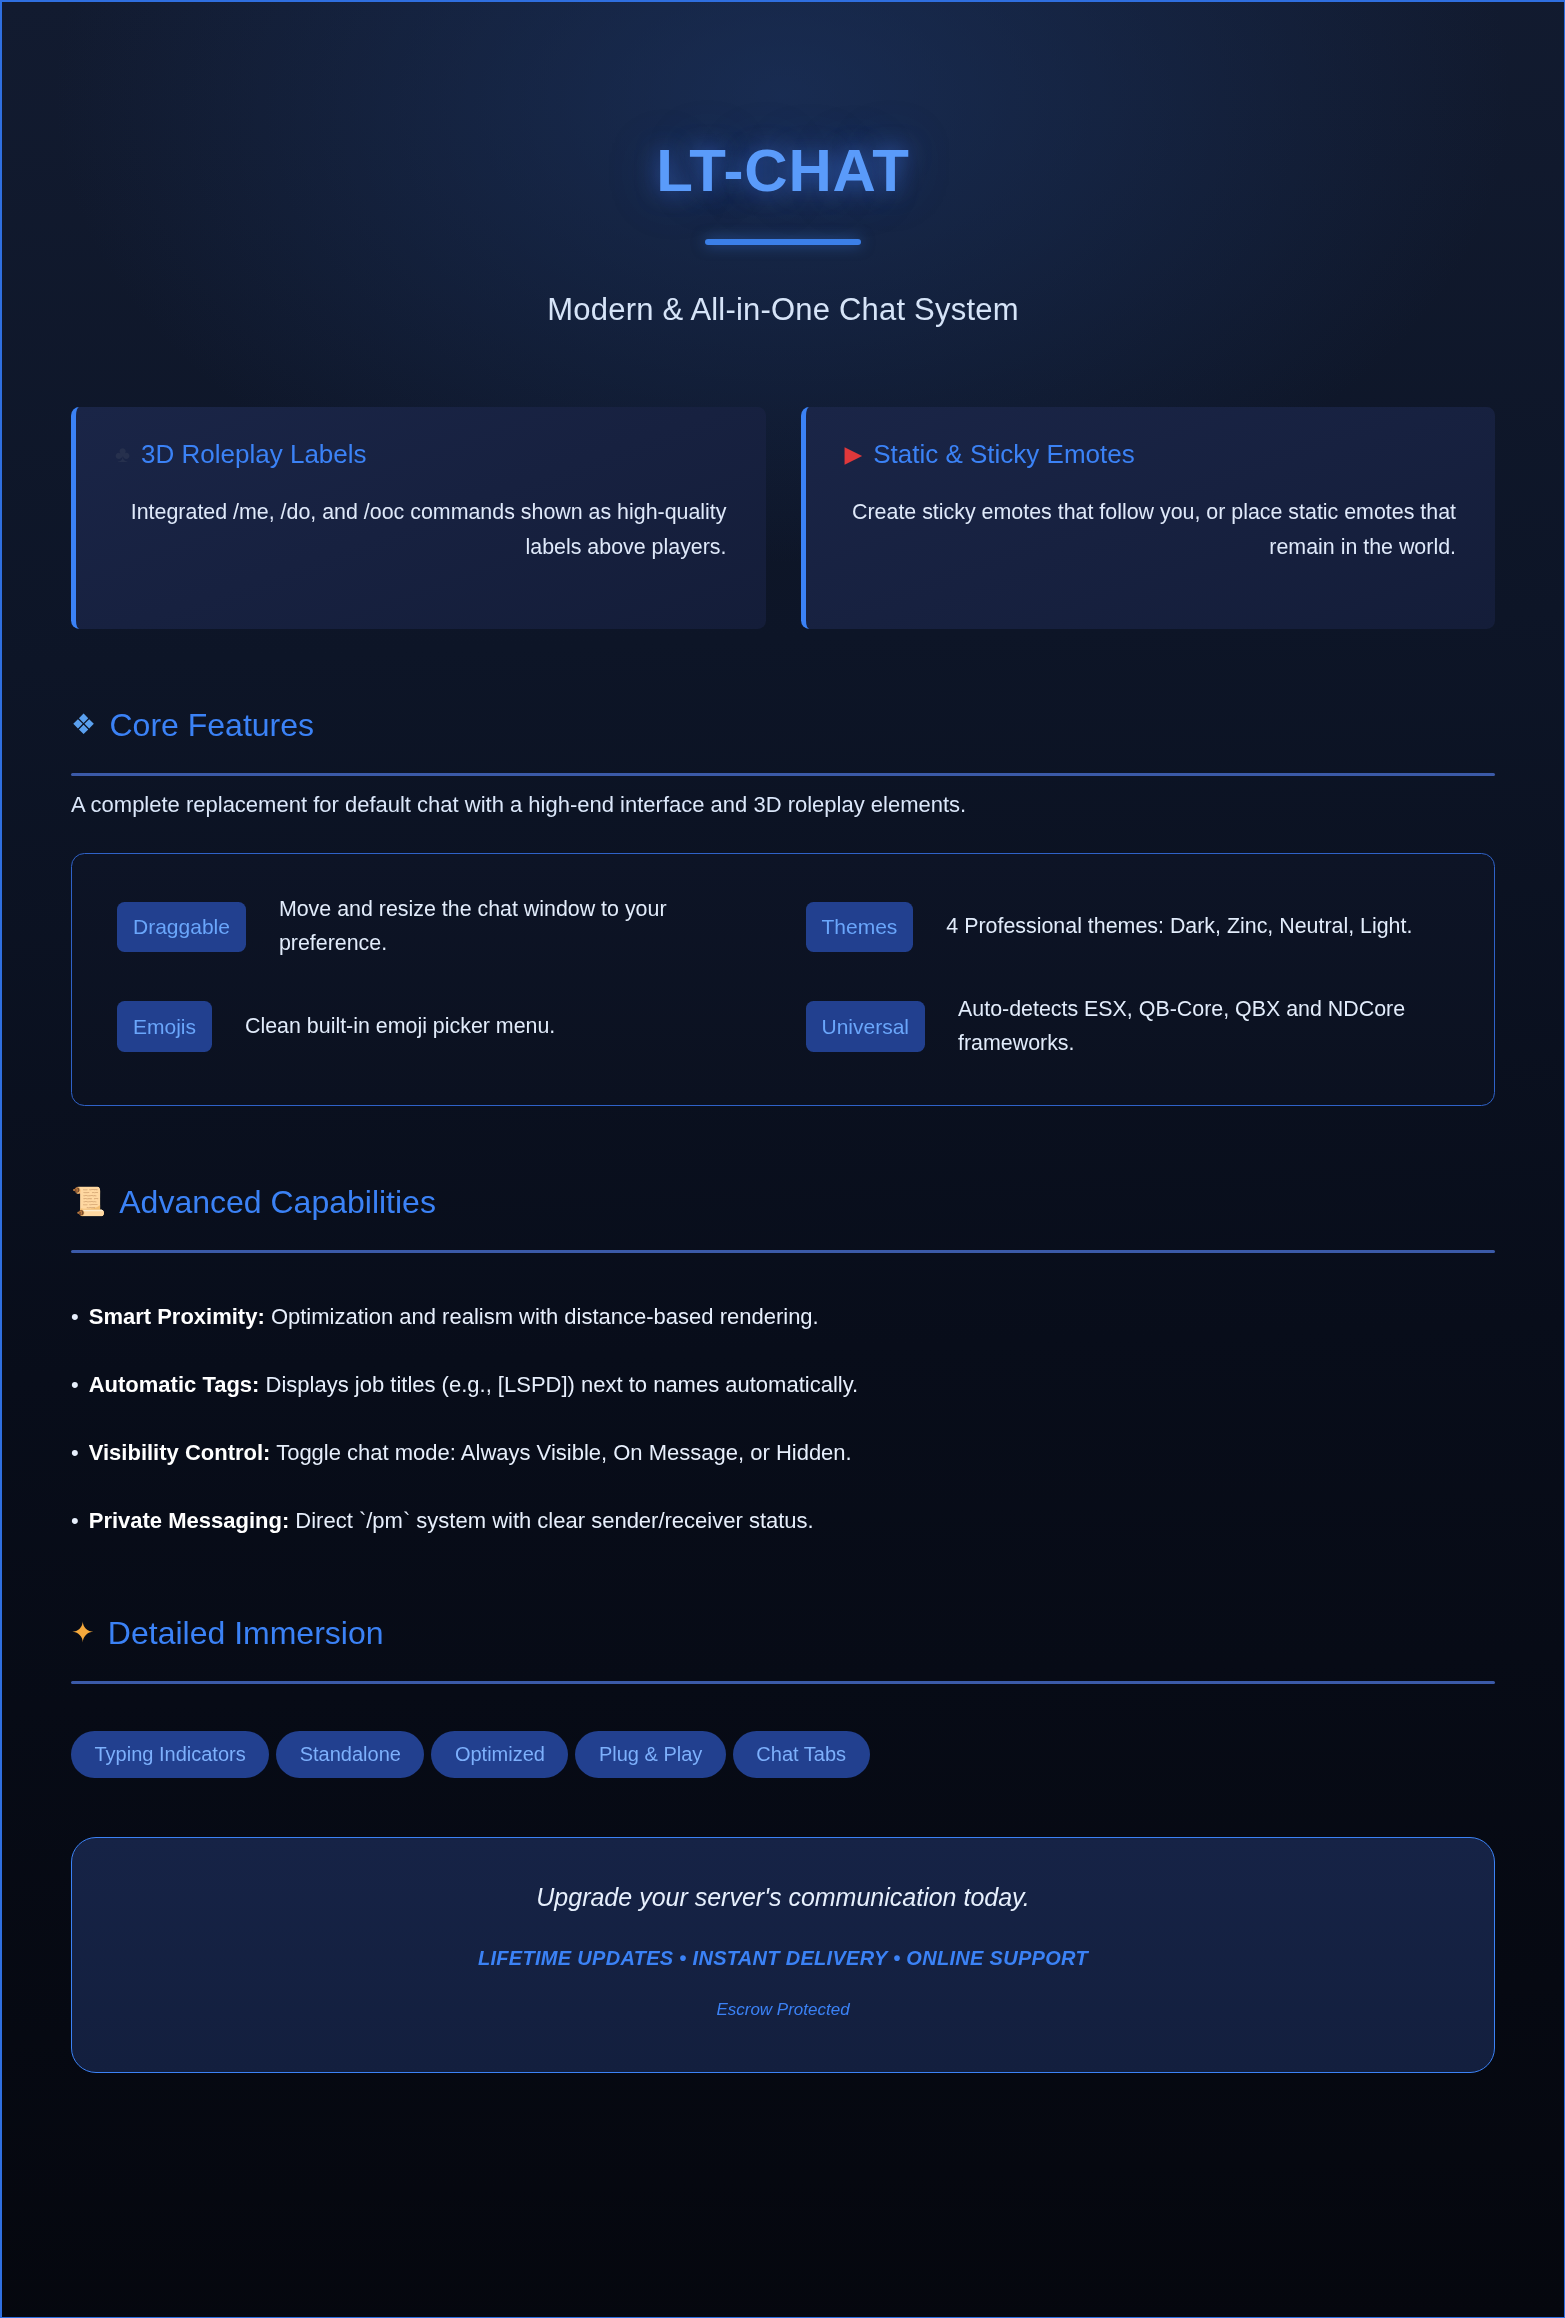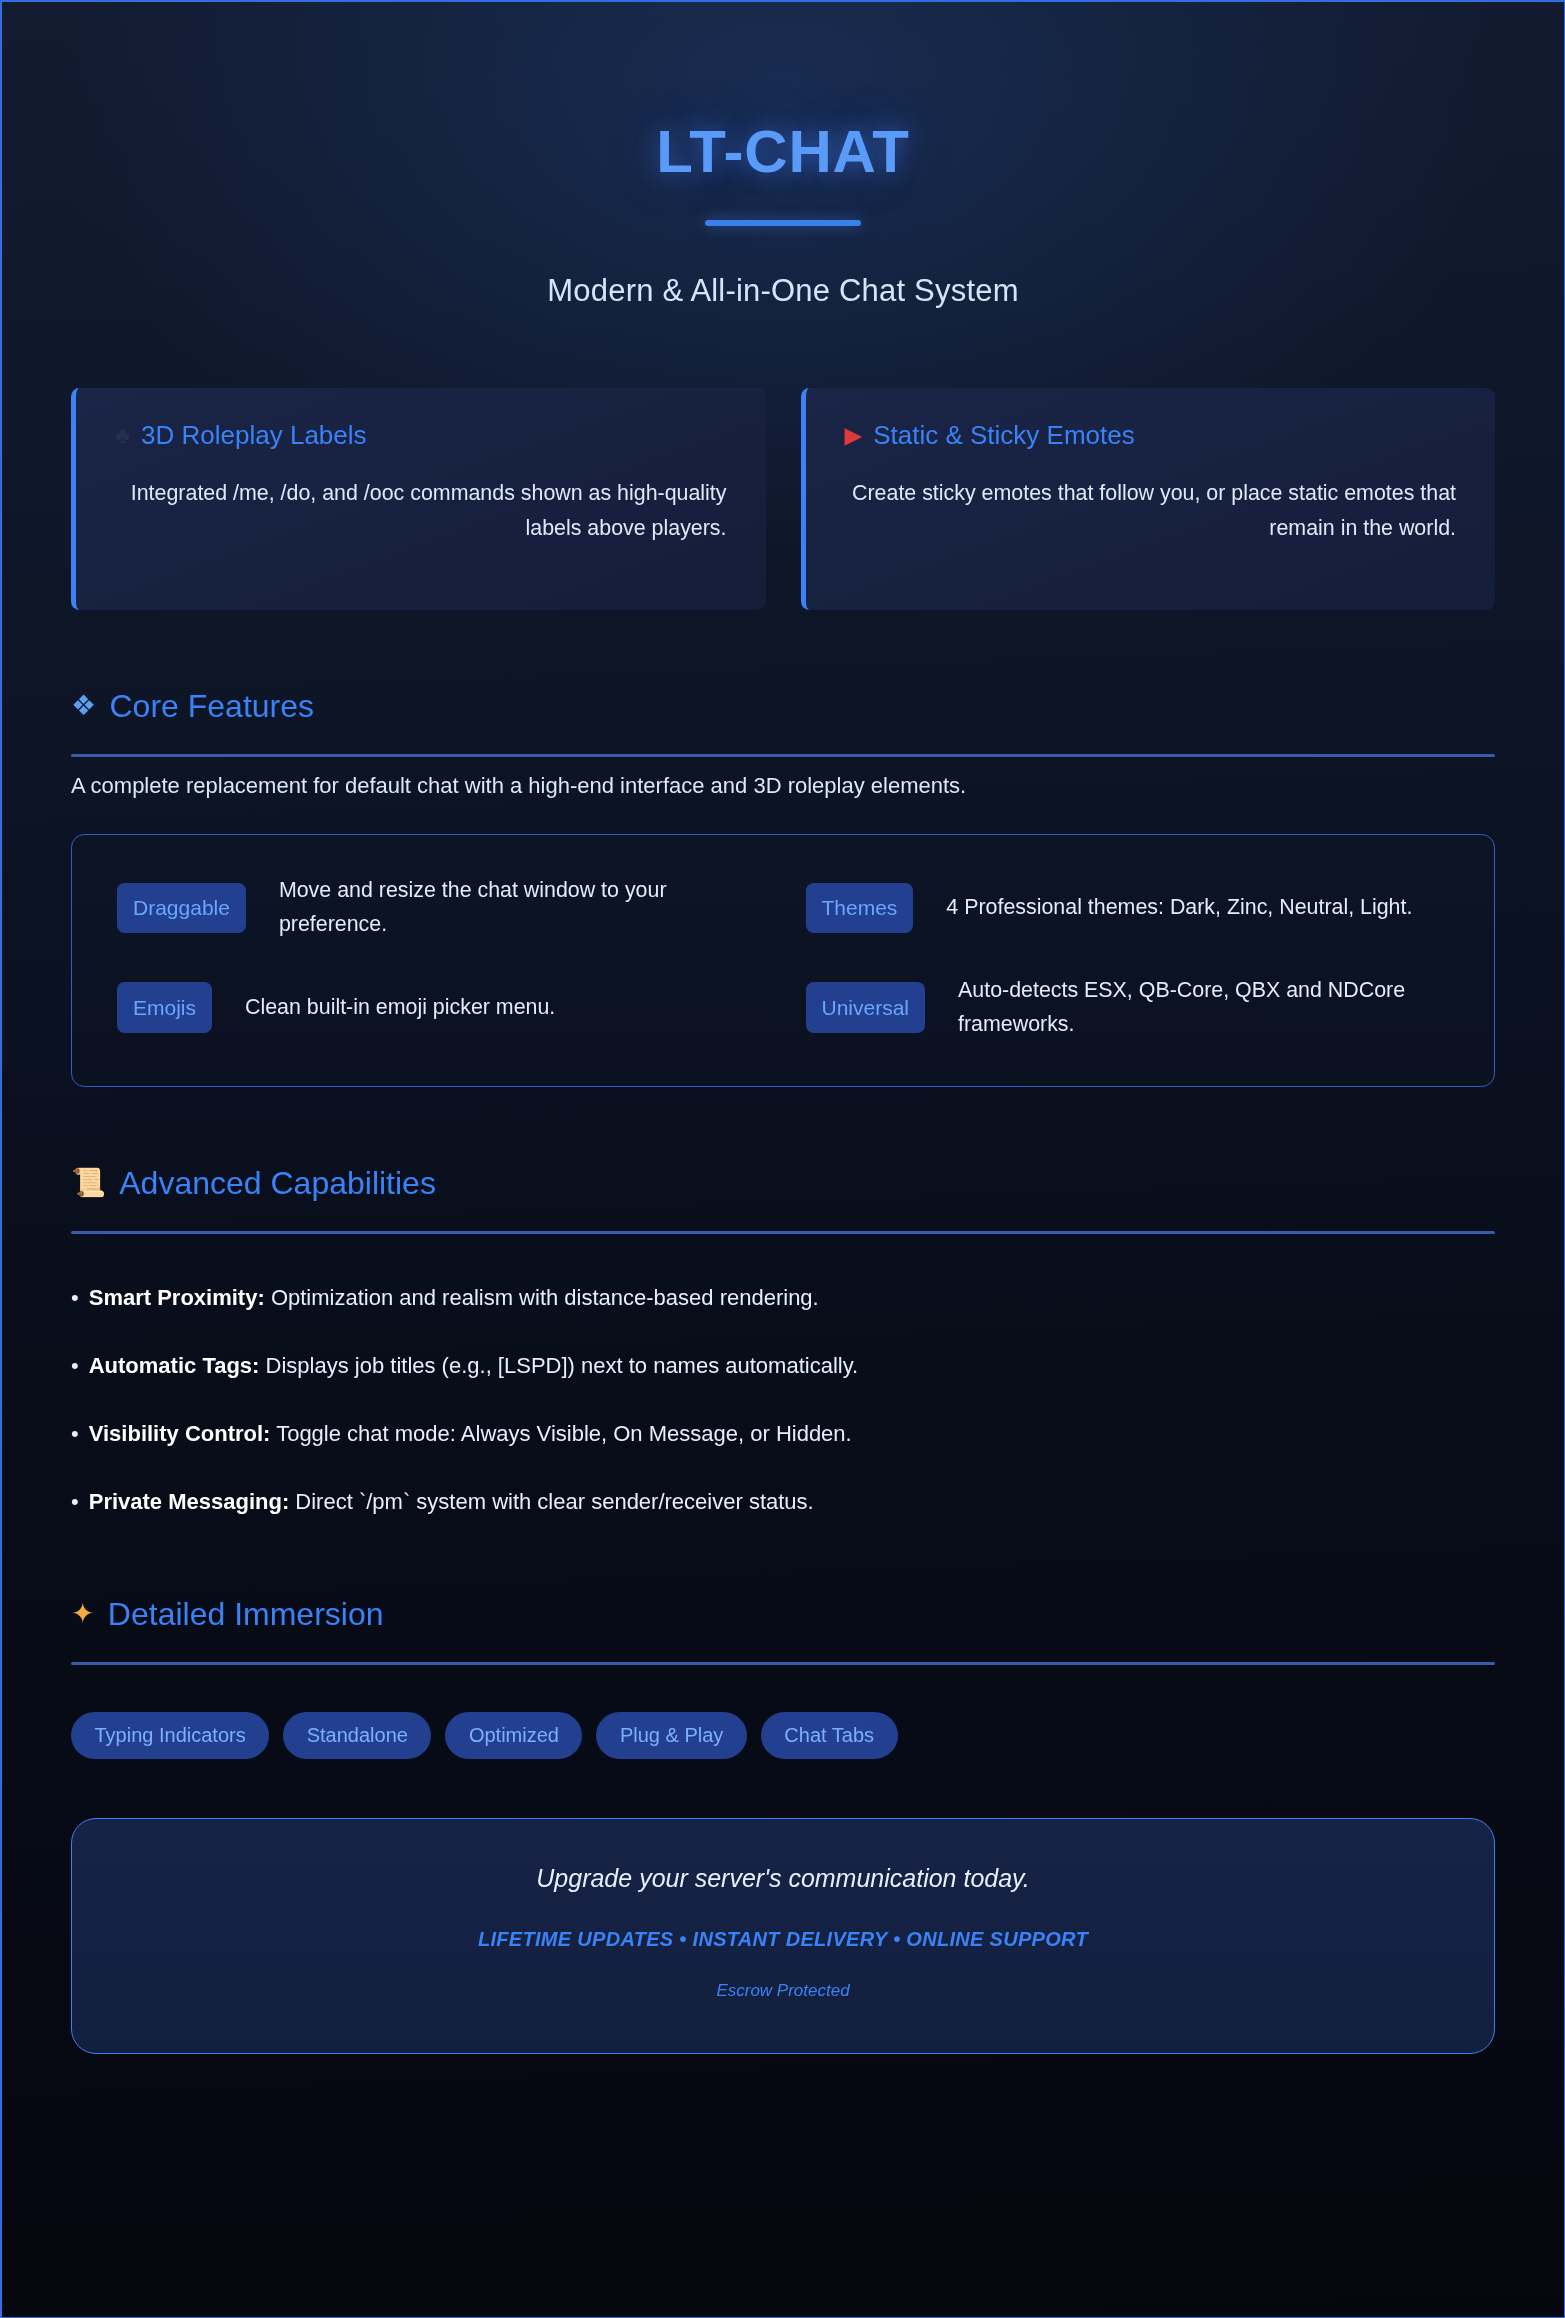--- a/index.html
+++ b/index.html
@@ -27,20 +27,21 @@
   }
 
   .inner {
     padding: 0 69px;
   }
 
   
   .hero {
     padding-top: 118px;
     text-align: center;
+    margin-top: 19px;
   }
   .hero-title {
     font-size: 60px;
     font-weight: 700;
     letter-spacing: 0.8px;
     color: #5a9bfa;
     text-shadow: 0 0 22px rgba(70,130,250,0.55), 0 0 50px rgba(60,110,230,0.35);
     line-height: 1.05;
   }
   .hero-rule {
@@ -179,21 +180,21 @@
   .bullet-label {
     font-weight: 700;
     color: #ffffff;
   }
 
   
   .tags {
     margin-top: 47px;
     display: flex;
     flex-wrap: wrap;
-    gap: 14px;
+    gap: 7px;
   }
   .tag {
     background: #22408f;
     color: #7db0fc;
     font-size: 20px;
     font-weight: 300;
     padding: 11.8px 23.5px;
     border-radius: 839px;
     white-space: nowrap;
   }

